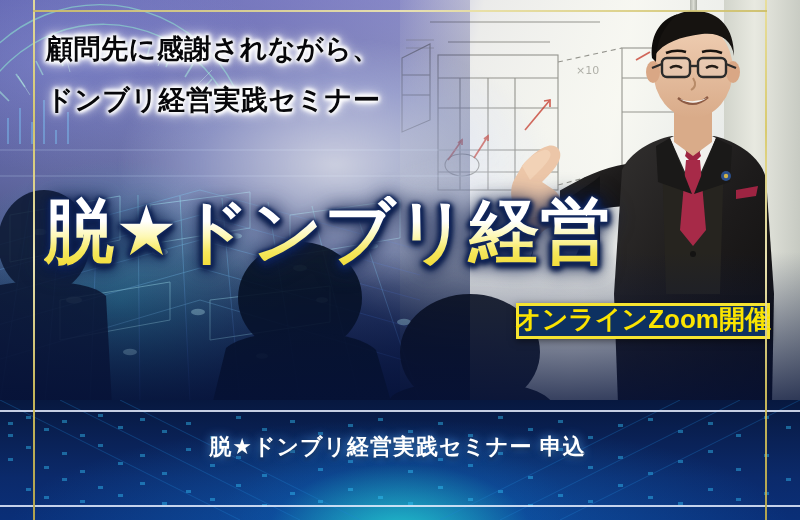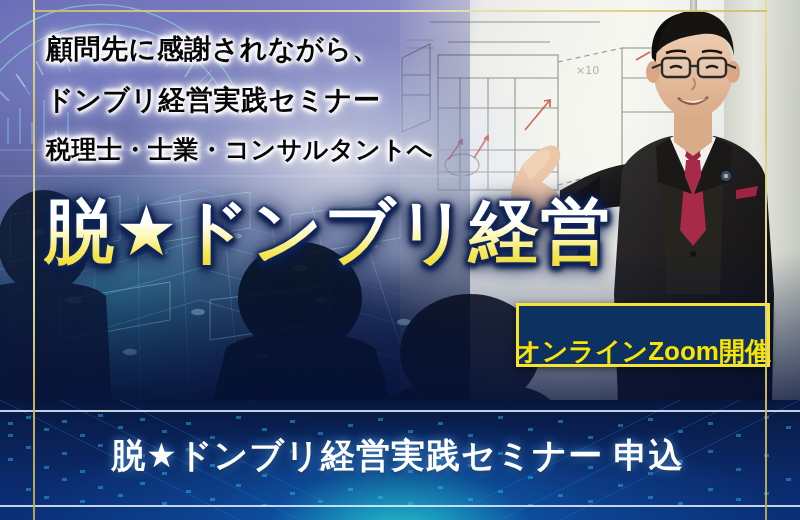--- a/index.html
+++ b/index.html
@@ -106,23 +106,23 @@
     filter:
       drop-shadow(0 0 1px #132a63) drop-shadow(0 0 2px #132a63)
       drop-shadow(2px 2px 2px #0d1f4d) drop-shadow(-2px 2px 2px #0d1f4d)
       drop-shadow(0 0 10px rgba(10,25,70,.9));
   }
   #line1 { top:196px; }
   #line2 { top:288px; }
 
   
   .badge {
-    position:absolute; left:516px; top:303px; width:254px; height:64px;
+    position:absolute; left:516px; top:303px; width:254px; height:36px;
     background:#0d3161; border:3px solid #f5e431;
-    display:flex; align-items:flex-end; justify-content:center;
+    display:flex; align-items:flex-start; justify-content:center;
     box-shadow:0 2px 7px rgba(0,0,0,.5);
   }
   .badge span {
     color:#fbe400; font-weight:bold; font-size:26px; letter-spacing:0px;
     white-space:nowrap; line-height:1;
   }
 
   
   .bottombar {
     position:absolute; left:0; top:400px; width:800px; height:120px;
@@ -135,21 +135,21 @@
   .bottombar svg.bits { position:absolute; inset:0; width:100%; height:100%; }
   .bb-line {
     position:absolute; left:0; width:800px; height:2px;
     background:rgba(230,238,255,.85);
   }
   #bbline1 { top:10px; }
   #bbline2 { top:105px; }
   .bb-text {
     position:absolute; left:0; top:32px; width:795px;
     text-align:center; color:#fff; font-weight:bold;
-    font-size:34px; letter-spacing:1px; line-height:1.4;
+    font-size:22px; letter-spacing:1px; line-height:1.4;
     text-shadow:0 0 10px rgba(90,170,255,.85), 0 2px 4px rgba(0,0,0,.6);
     white-space:nowrap;
   }
 
   
   .gold-v {
     position:absolute; top:0; width:2px; height:520px;
     background:linear-gradient(180deg,#e8de9a,#d8c96a 25%,#f3ecb8 50%,#cfbe5c 75%,#b8a84e);
     opacity:.95;
   }
@@ -405,21 +405,20 @@
           <ellipse cx="470" cy="182" rx="70" ry="58"></ellipse>
           <path d="M392 226 C418 206 524 206 548 228 L556 235 L386 235 Z"></path>
         </g>
       </svg>
     </div>
 
     <div class="hero-shade"></div>
 
     <div class="sub" id="sub1">顧問先に感謝されながら、</div>
     <div class="sub" id="sub2">ドンブリ経営実践セミナー</div>
-    <div class="sub" id="sub3">税理士・士業・コンサルタントへ</div>
 
     <div class="headline" id="line1">脱★ドンブリ経営</div>
 
     <div class="badge">
       <span>オンラインZoom開催</span>
     </div>
   </div>
 
   <div class="bottombar">
     <svg class="bits" viewBox="0 0 800 120" preserveAspectRatio="none" xmlns="http://www.w3.org/2000/svg">

